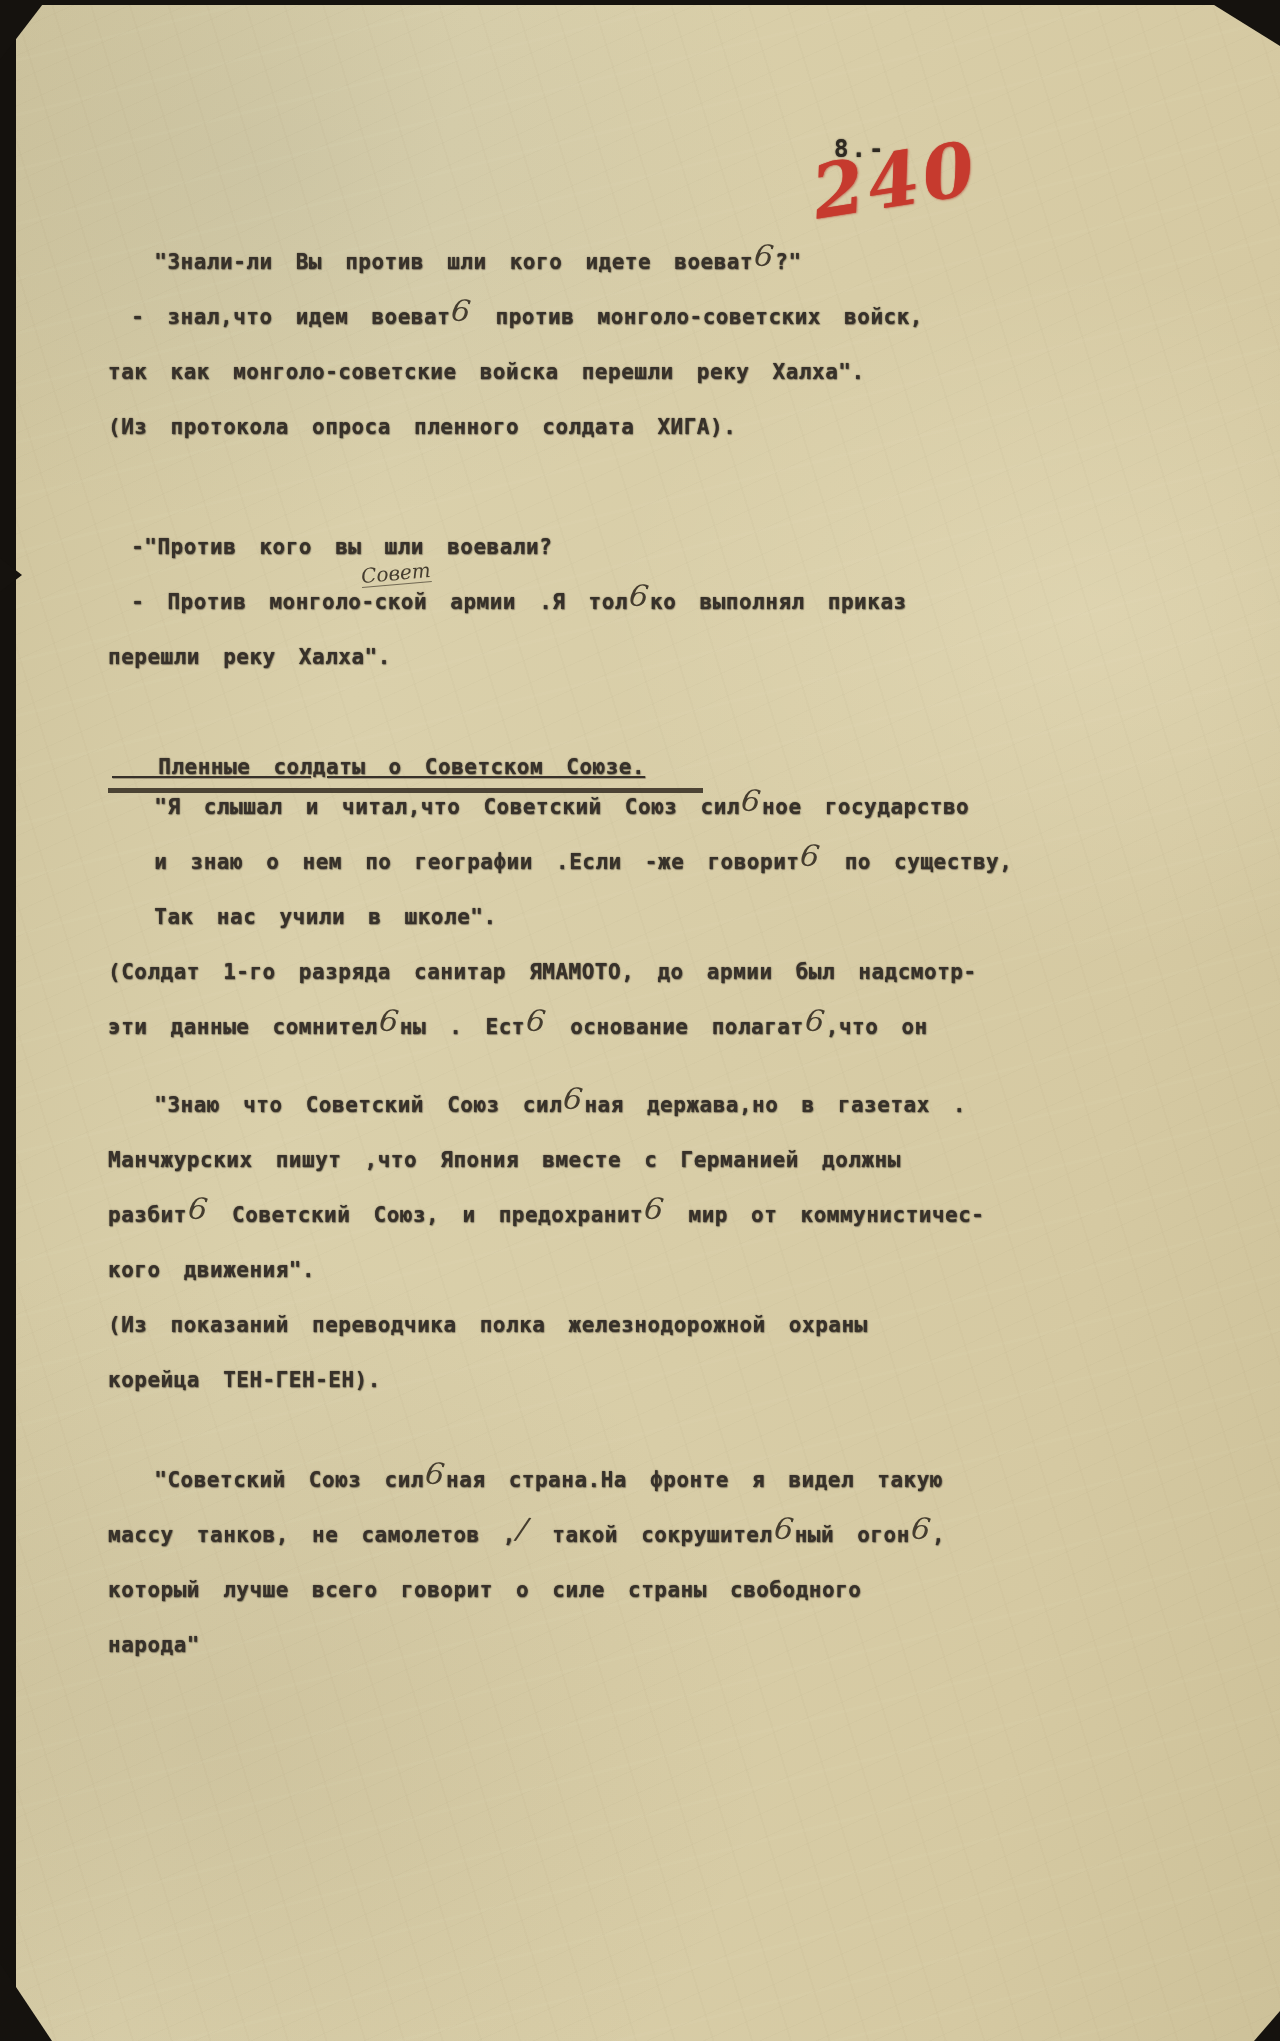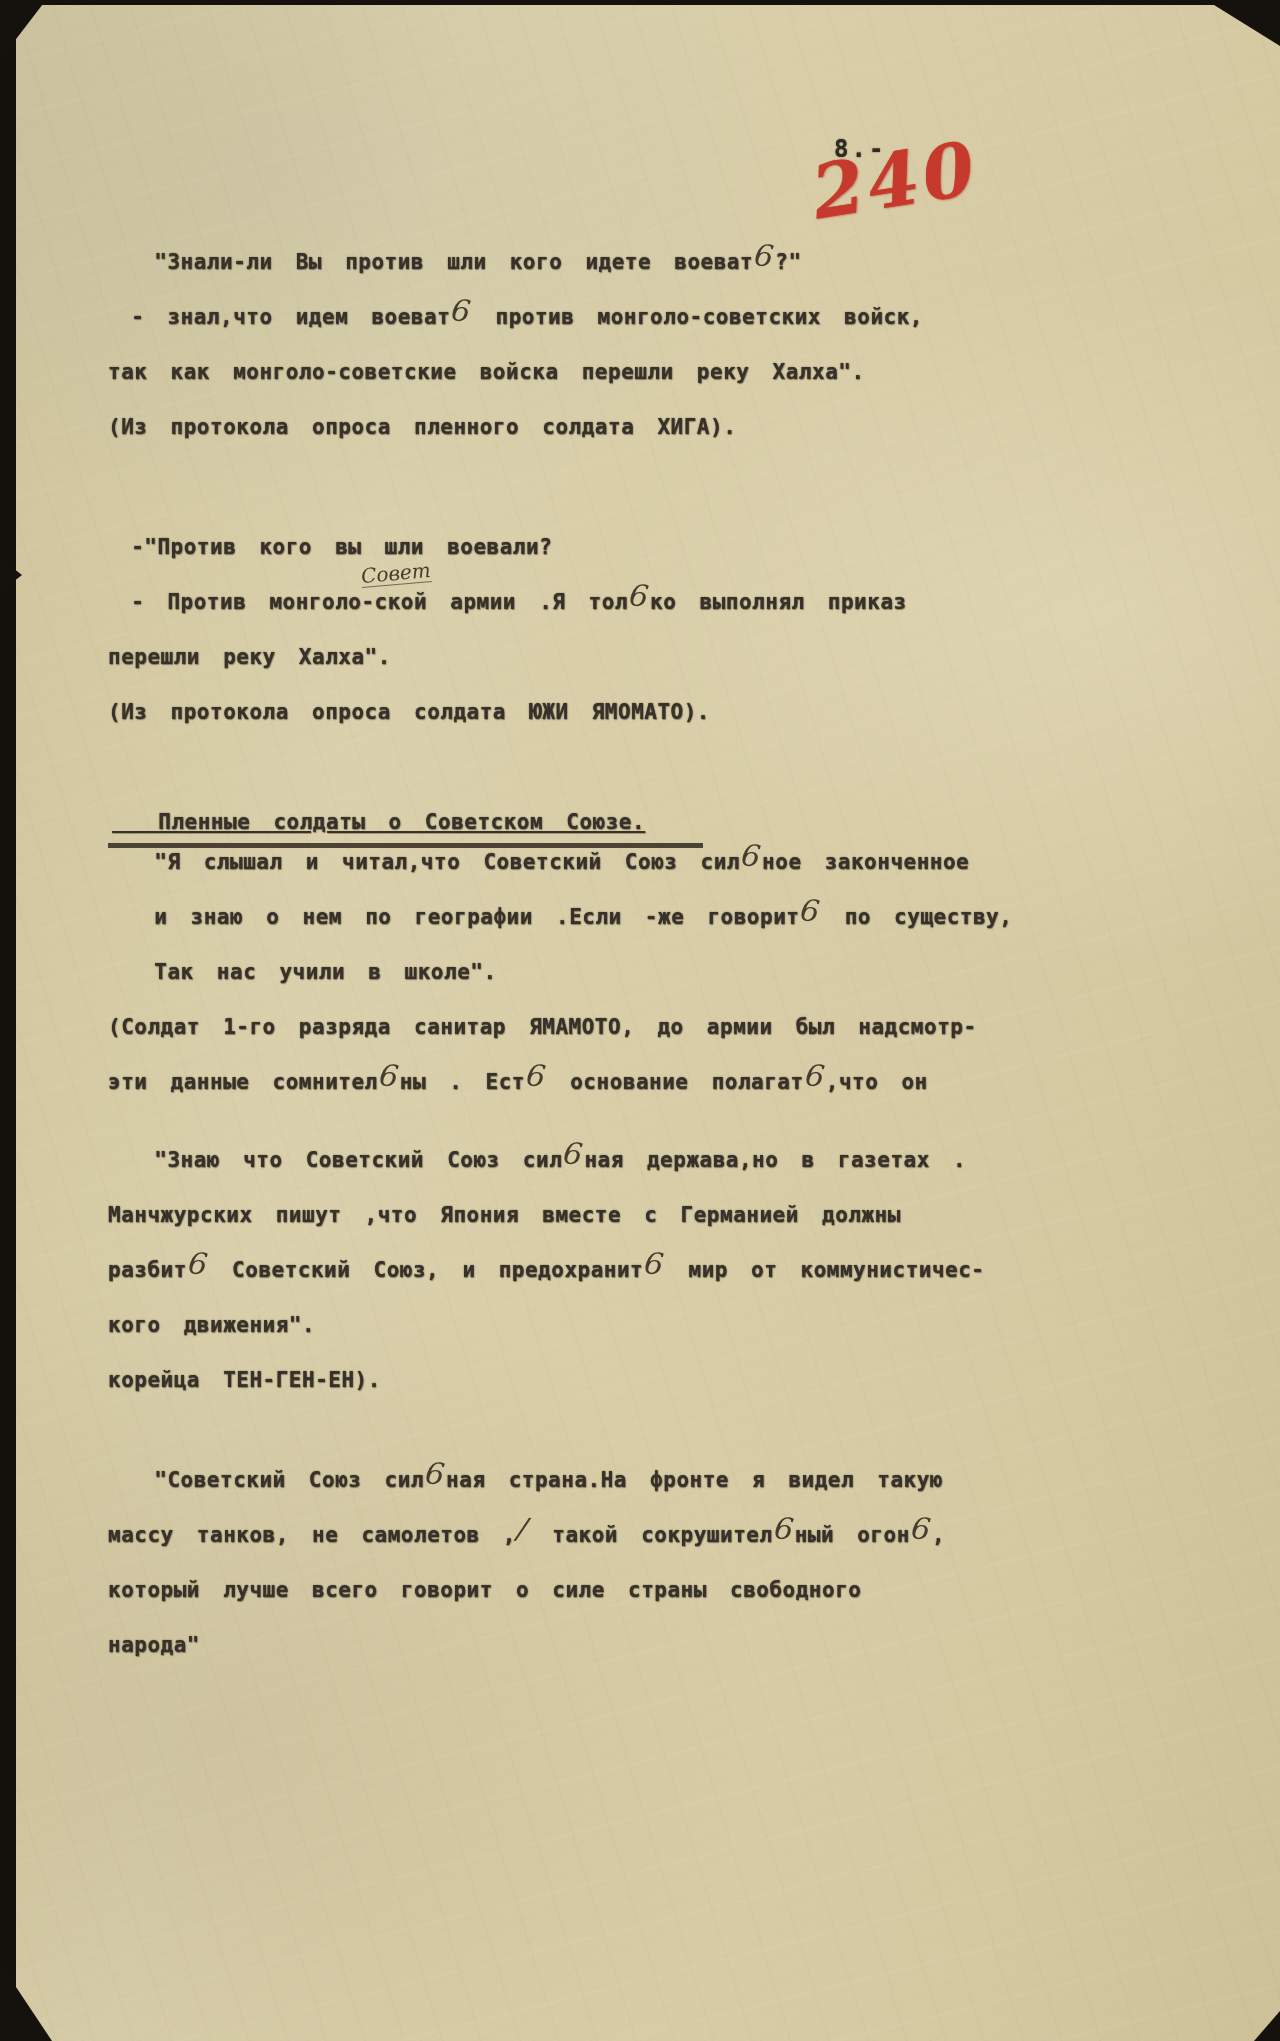--- a/index.html
+++ b/index.html
@@ -93,39 +93,39 @@
       <div class="block">
         <div class="line"><span class="typed">  "Знали-ли Вы против шли кого идете воеват</span><span class="hand">6</span><span class="typed">?"</span></div>
         <div class="line"><span class="typed"> - знал,что идем воеват</span><span class="hand">6</span><span class="typed"> против монголо-советских войск,</span></div>
         <div class="line"><span class="typed">так как монголо-советские войска перешли реку Халха".</span></div>
         <div class="line"><span class="typed">(Из протокола опроса пленного солдата ХИГА).</span></div>
       </div>
       <div class="block">
         <div class="line"><span class="typed"> -"Против кого вы шли воевали?</span></div>
         <div class="line"><span class="typed"> - Против монголо-</span><span class="ins"><span class="above">Совет</span></span><span class="typed">ской армии .Я тол</span><span class="hand">6</span><span class="typed">ко выполнял приказ</span></div>
         <div class="line"><span class="typed">перешли реку Халха".</span></div>
-        <div class="line"><span class="typed">(Из протокола опроса солдата ЮЖИ ЯМОМАТО).</span></div>
       </div>
       <div class="block heading"><div class="line"><span class="typed">  Пленные солдаты о Советском Союзе.</span></div></div>
       <div class="block">
-        <div class="line"><span class="typed">  "Я слышал и читал,что Советский Союз сил</span><span class="hand">6</span><span class="typed">ное законченное</span></div>
+        <div class="line"><span class="typed">  "Я слышал и читал,что Советский Союз сил</span><span class="hand">6</span><span class="typed">ное государство</span></div>
         <div class="line"><span class="typed">  и знаю о нем по географии .Если -же говорит</span><span class="hand">6</span><span class="typed"> по существу,</span></div>
         <div class="line"><span class="typed">  Так нас учили в школе".</span></div>
       </div>
       <div class="block">
         <div class="line"><span class="typed">(Солдат 1-го разряда санитар ЯМАМОТО, до армии был надсмотр-</span></div>
         <div class="line"><span class="typed">эти данные сомнител</span><span class="hand">6</span><span class="typed">ны . Ест</span><span class="hand">6</span><span class="typed"> основание полагат</span><span class="hand">6</span><span class="typed">,что он</span></div>
       </div>
       <div class="block">
         <div class="line"><span class="typed">  "Знаю что Советский Союз сил</span><span class="hand">6</span><span class="typed">ная держава,но в газетах .</span></div>
         <div class="line"><span class="typed">Манчжурских пишут ,что Япония вместе с Германией должны</span></div>
         <div class="line"><span class="typed">разбит</span><span class="hand">6</span><span class="typed"> Советский Союз, и предохранит</span><span class="hand">6</span><span class="typed"> мир от коммунистичес-</span></div>
         <div class="line"><span class="typed">кого движения".</span></div>
       </div>
       <div class="block">
+        <div class="line"><span class="typed">(Из показаний переводчика полка железнодорожной охраны</span></div>
         <div class="line"><span class="typed">корейца ТЕН-ГЕН-ЕН).</span></div>
       </div>
       <div class="block">
         <div class="line"><span class="typed">  "Советский Союз сил</span><span class="hand">6</span><span class="typed">ная страна.На фронте я видел такую</span></div>
         <div class="line"><span class="typed">массу танков, не самолетов ,</span><span class="hand">/</span><span class="typed"> такой сокрушител</span><span class="hand">6</span><span class="typed">ный огон</span><span class="hand">6</span><span class="typed">,</span></div>
         <div class="line"><span class="typed">который лучше всего говорит о силе страны свободного</span></div>
         <div class="line"><span class="typed">народа"</span></div>
       </div>
     </div>
 </div>

